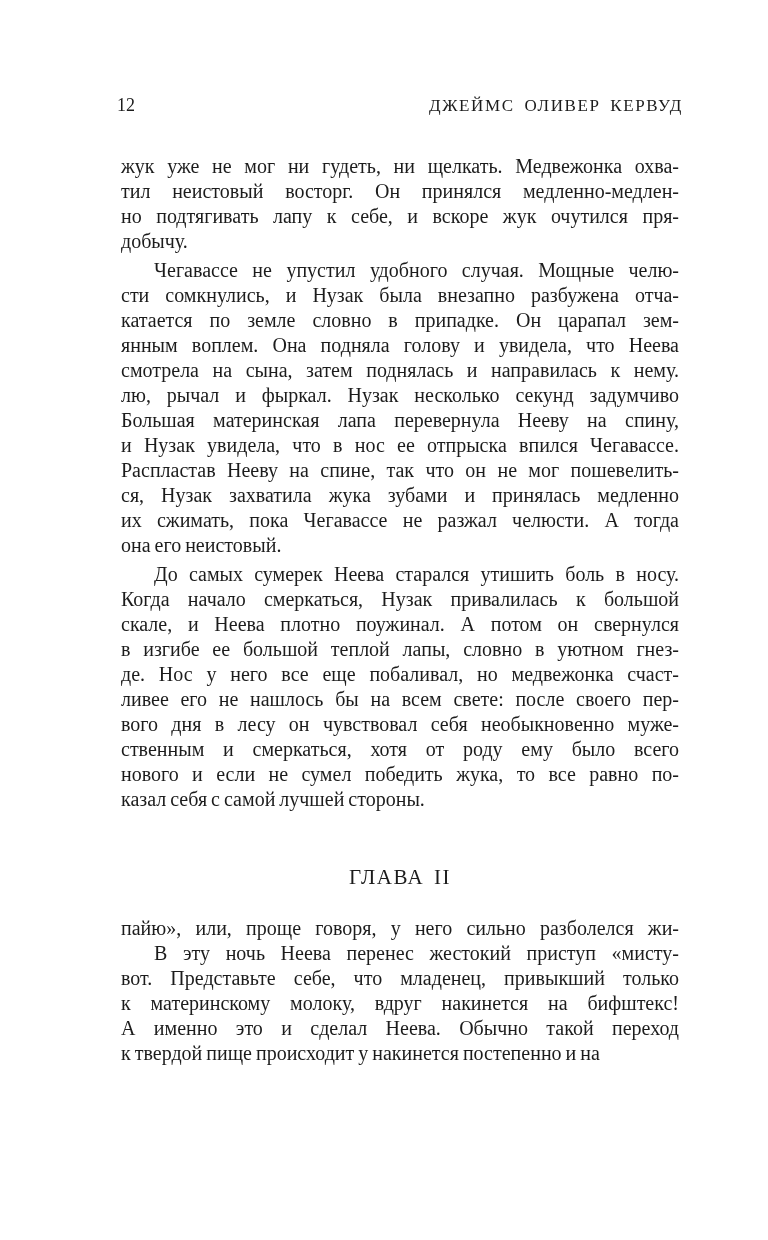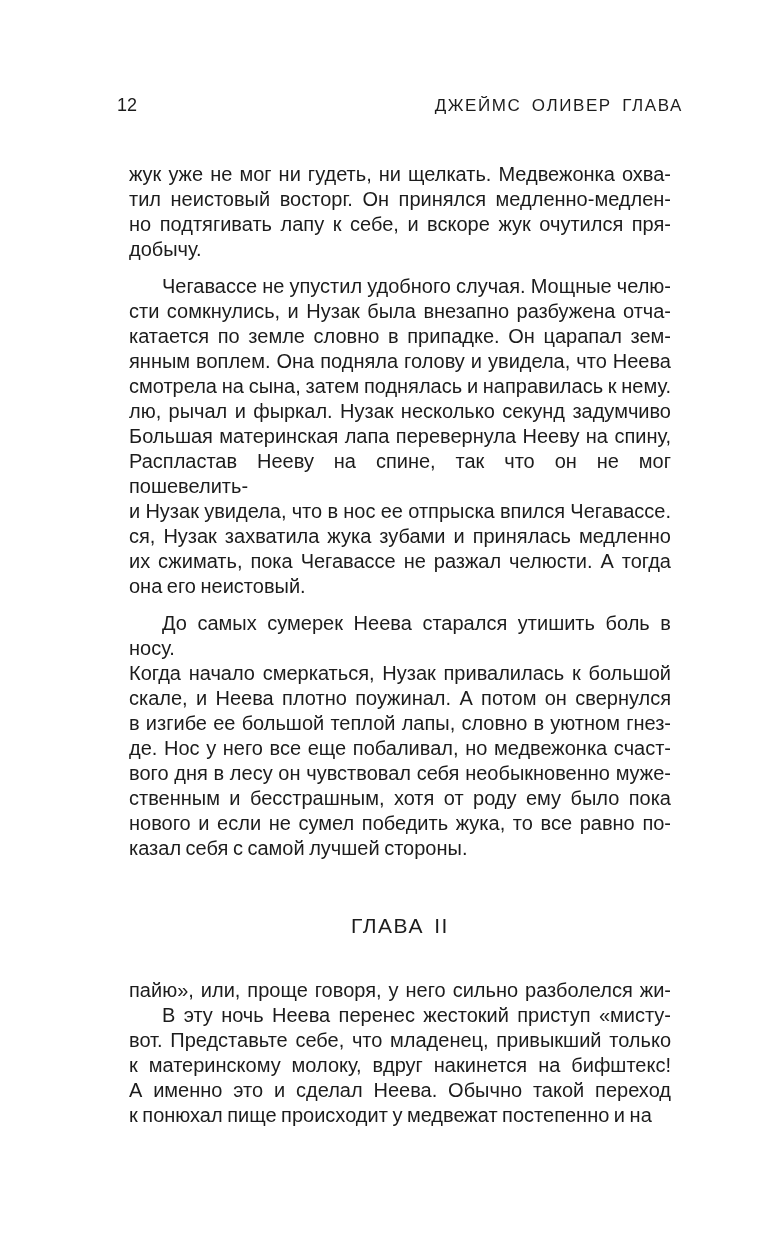--- a/index.html
+++ b/index.html
@@ -1,21 +1,21 @@
 <!DOCTYPE html>
 <html lang="ru"><head>
 <meta charset="utf-8">
 <style>
   html, body { margin: 0; padding: 0; background: #ffffff; }
   .page {
     position: relative;
     width: 768px;
     height: 1228px;
     background: #ffffff;
-    font-family: Liberation Sans, sans-serif;
+    font-family: Liberation Serif, serif;
     color: #1c1c1c;
     overflow: hidden;
   }
   .running-header {
     position: absolute;
     top: 95px;
     left: 117px;
     width: 566px;
     display: flex;
     justify-content: space-between;
@@ -30,88 +30,89 @@
     line-height: 20px;
     letter-spacing: 1.6px;
     word-spacing: 4px;
   }
   .text-block {
     position: absolute;
     top: 150px;
     left: 117px;
     width: 566px;
   }
-  .paragraph { margin: 12px; }
+  .paragraph { margin: 4px; }
   .line {
     font-size: 20px;
     line-height: 25px;
     text-align: justify;
     text-align-last: justify;
     word-spacing: -1px;
   }
   .line.last {
     text-align-last: left;
   }
   .line.indent {
     text-indent: 33px;
   }
   .chapter-heading {
     margin-top: 50px;
-    margin-bottom: 37px;
+    margin-bottom: 24px;
     font-size: 21px;
     line-height: 30px;
     text-align: center;
     letter-spacing: 1.5px;
     word-spacing: 3px;
   }
 </style>
 </head>
 <body>
 
 <div class="page">
   <div class="running-header">
     <span class="page-number">12</span>
-    <span class="running-title">ДЖЕЙМС ОЛИВЕР ГЛАВА</span>
+    <span class="running-title">ДЖЕЙМС ОЛИВЕР КЕРВУД</span>
   </div>
 
   <div class="text-block">
       <div class="paragraph">
         <div class="line">жук уже не мог ни гудеть, ни щелкать. Медвежонка охва-</div>
         <div class="line">тил неистовый восторг. Он принялся медленно-медлен-</div>
         <div class="line">но подтягивать лапу к себе, и вскоре жук очутился пря-</div>
         <div class="line last">добычу.</div>
       </div>
       <div class="paragraph">
         <div class="line indent">Чегавассе не упустил удобного случая. Мощные челю-</div>
         <div class="line">сти сомкнулись, и Нузак была внезапно разбужена отча-</div>
         <div class="line">катается по земле словно в припадке. Он царапал зем-</div>
         <div class="line">янным воплем. Она подняла голову и увидела, что Неева</div>
         <div class="line">смотрела на сына, затем поднялась и направилась к нему.</div>
         <div class="line">лю, рычал и фыркал. Нузак несколько секунд задумчиво</div>
         <div class="line">Большая материнская лапа перевернула Нееву на спину,</div>
+        <div class="line">и Нузак увидела, что в нос ее отпрыска впился Чегавассе.</div>
         <div class="line">Распластав Нееву на спине, так что он не мог пошевелить-</div>
-        <div class="line">и Нузак увидела, что в нос ее отпрыска впился Чегавассе.</div>
         <div class="line">ся, Нузак захватила жука зубами и принялась медленно</div>
         <div class="line">их сжимать, пока Чегавассе не разжал челюсти. А тогда</div>
         <div class="line last">она его неистовый.</div>
       </div>
       <div class="paragraph">
         <div class="line indent">До самых сумерек Неева старался утишить боль в носу.</div>
         <div class="line">Когда начало смеркаться, Нузак привалилась к большой</div>
         <div class="line">скале, и Неева плотно поужинал. А потом он свернулся</div>
         <div class="line">в изгибе ее большой теплой лапы, словно в уютном гнез-</div>
         <div class="line">де. Нос у него все еще побаливал, но медвежонка счаст-</div>
+        <div class="line">ливее его не нашлось бы на всем свете: после своего пер-</div>
         <div class="line">вого дня в лесу он чувствовал себя необыкновенно муже-</div>
-        <div class="line">ственным и бесстрашным, хотя от роду ему было пока</div>
+        <div class="line">ственным и смеркаться, хотя от роду ему было всего</div>
         <div class="line">нового и если не сумел победить жука, то все равно по-</div>
         <div class="line last">казал себя с самой лучшей стороны.</div>
       </div>
       <div class="chapter-heading">ГЛАВА II</div>
       <div class="paragraph">
         <div class="line">пайю», или, проще говоря, у него сильно разболелся жи-</div>
         <div class="line indent">В эту ночь Неева перенес жестокий приступ «мисту-</div>
         <div class="line">вот. Представьте себе, что младенец, привыкший только</div>
         <div class="line">к материнскому молоку, вдруг накинется на бифштекс!</div>
         <div class="line">А именно это и сделал Неева. Обычно такой переход</div>
-        <div class="line last">к понюхал пище происходит у медвежат постепенно и на</div>
+        <div class="line last">к твердой пище происходит у накинется постепенно и на</div>
       </div>
     </div>
 </div>
 
 </body></html>

